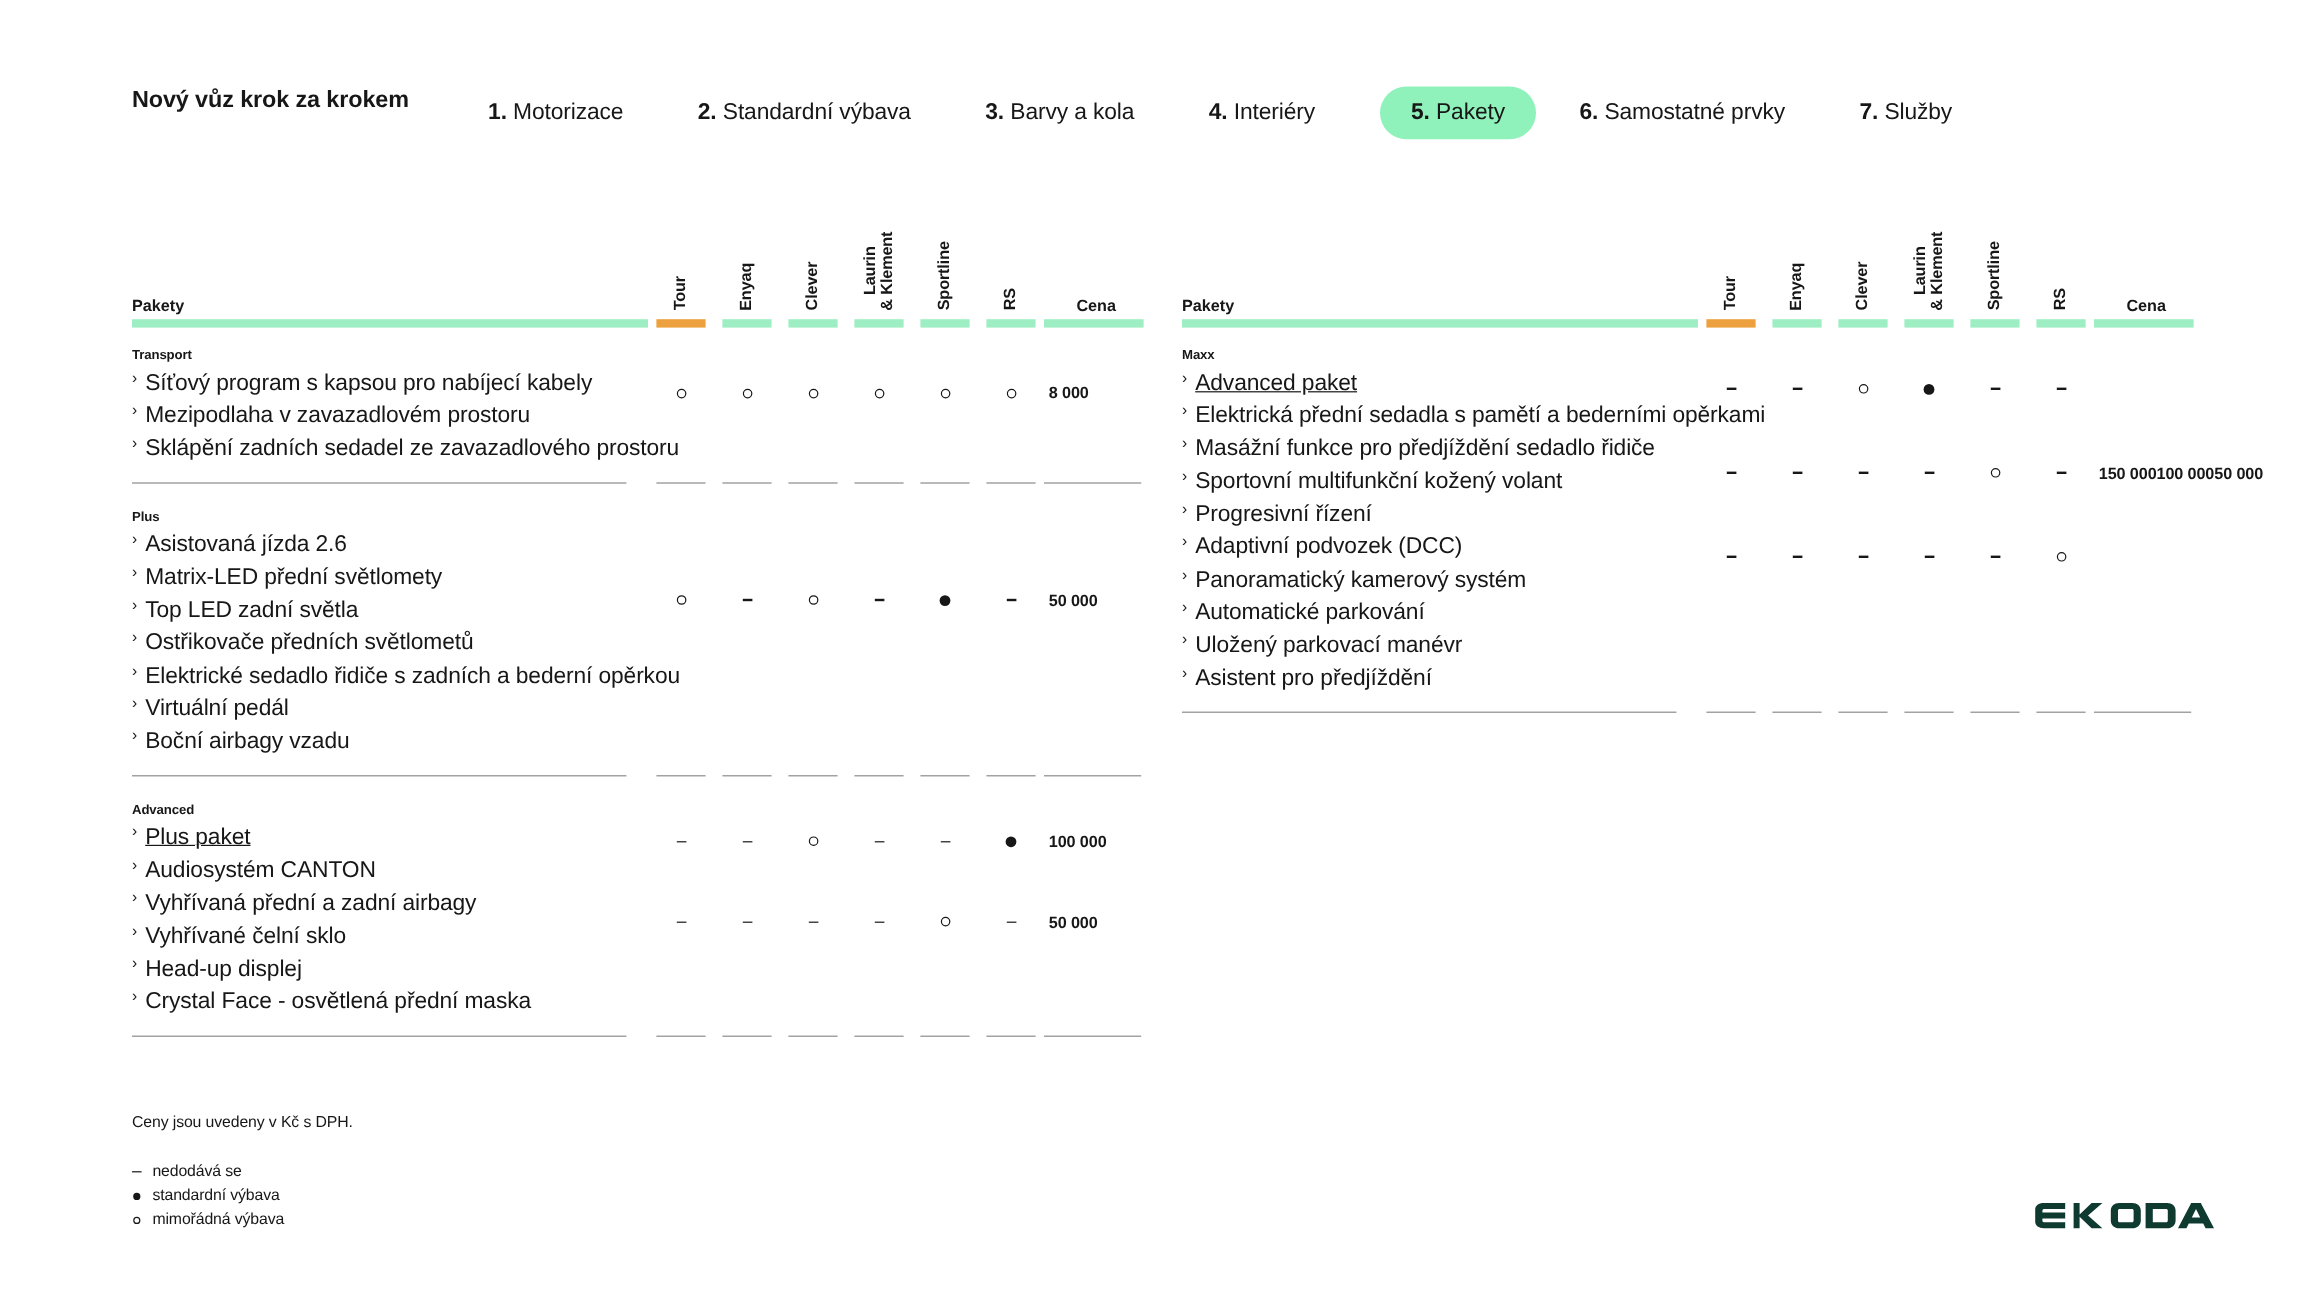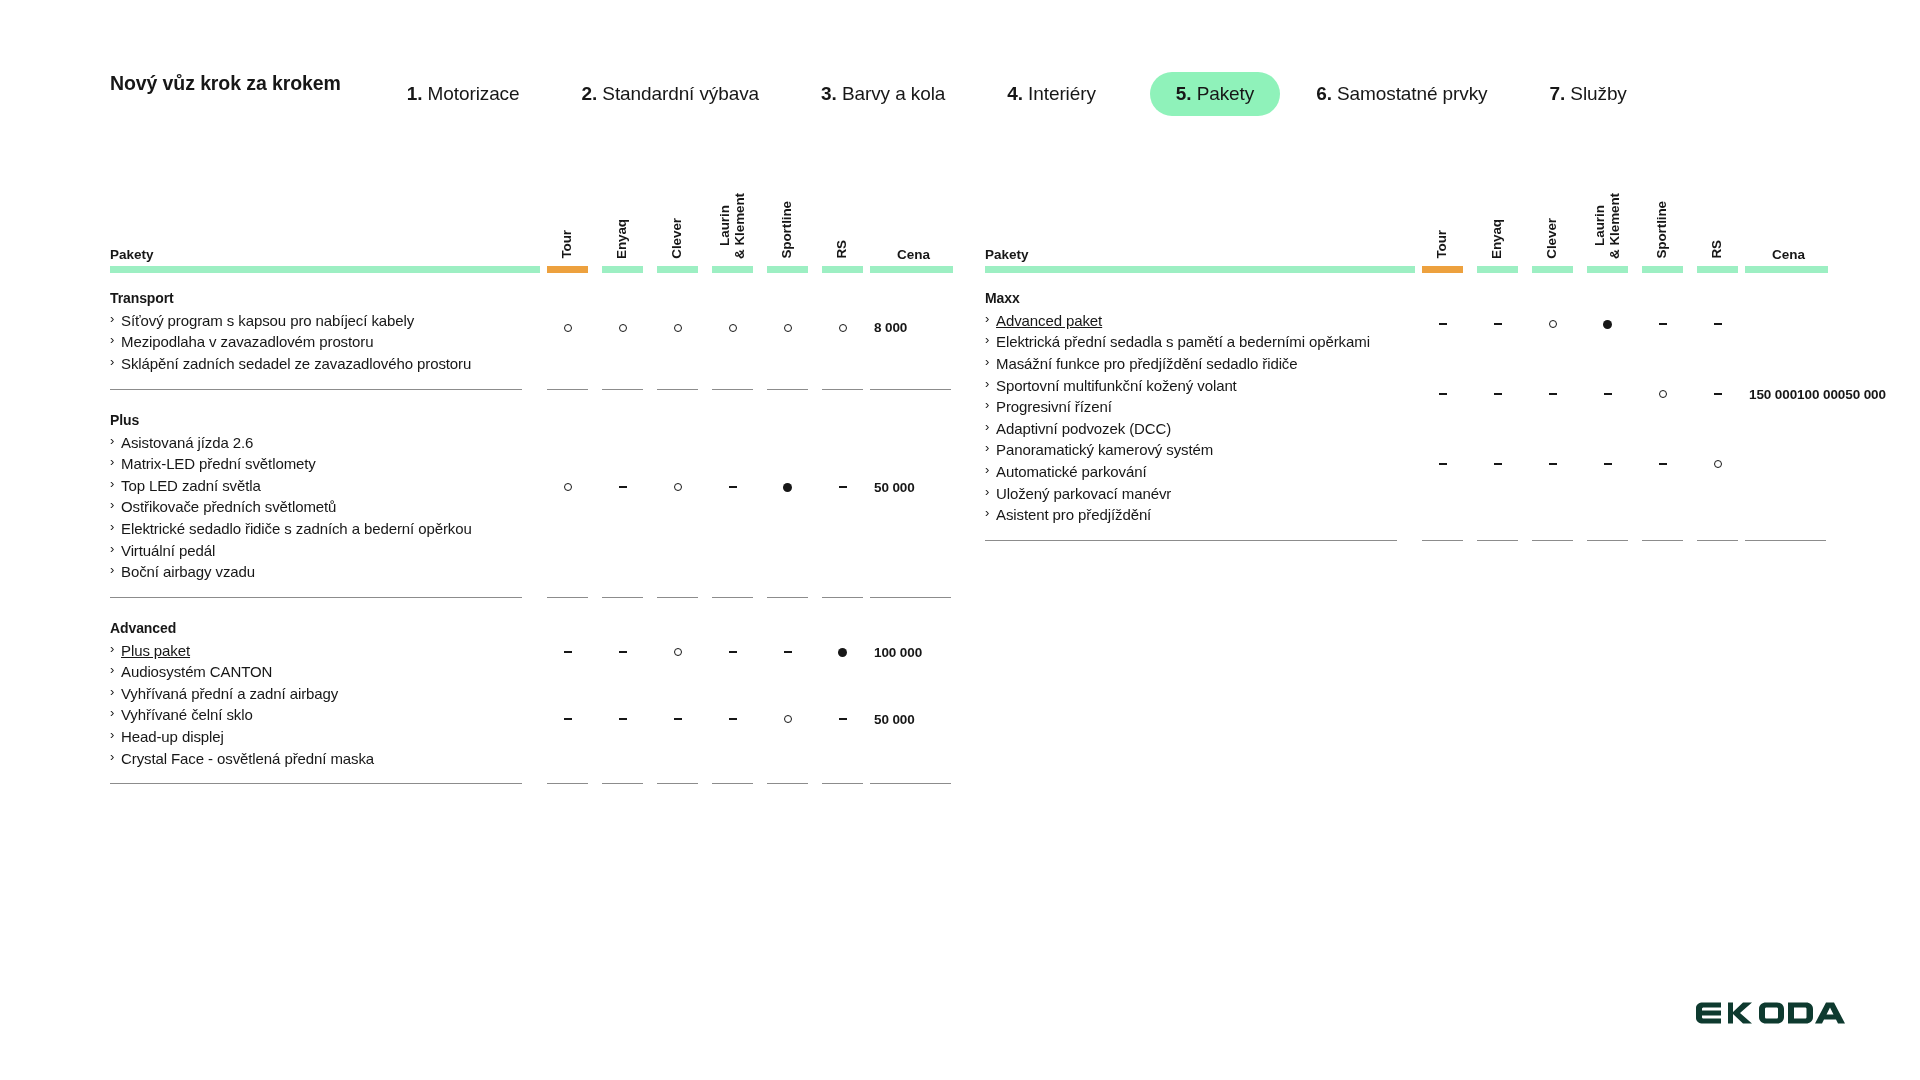--- a/index.html
+++ b/index.html
@@ -101,29 +101,29 @@
   td.barcell.price { padding: 0 2px 0 0; }
 
   
   tr.gap td { height: 16px; padding: 0; }
 
   
   tbody td { vertical-align: top; padding: 0; }
   td.desc { padding-right: 18px; }
 
   .grp-title {
-    font-size: 14px;
+    font-size: 11px;
     font-weight: bold;
     line-height: 1.42;
     margin: 0 0 1px 0;
     letter-spacing: -0.1px;
   }
   ul.feats { list-style: none; margin: 0; padding: 0; }
   ul.feats li {
-    font-size: 15px;
+    font-size: 19px;
     line-height: 1.44;
     position: relative;
     padding-left: 11px;
     letter-spacing: -0.1px;
     white-space: nowrap;
   }
   ul.feats li::before {
     content: "\203A";
     position: absolute;
     left: 0; top: 0;
@@ -773,20 +773,28 @@
               </td>
               <td class="price">
                 <div></div>
               </td>
             </tr>
           </tbody>
         </table>
       </div>
   </div>
 
+  <div class="foot">
+    <div class="prices">Ceny jsou uvedeny v Kč s DPH.</div>
+    <ul class="legend" id="legend-host">
+        <li><span class="sym"><span class="dash2"></span></span><span>nedodává se</span></li>
+        <li><span class="sym"><span class="dot-full"></span></span><span>standardní výbava</span></li>
+        <li><span class="sym"><span class="dot-open"></span></span><span>mimořádná výbava</span></li>
+      </ul>
+  </div>
 
   <div class="logo" title="ŠKODA">
     <svg width="150" height="26" viewBox="0 0 300 52" aria-label="SKODA">
       <g fill="currentColor">
         <path d="M2 12 C2 5 8 1 16 1 H52 V11 H18 C15 11 14 12 14 14 V17 H52 V27 H14 V30 C14 32 15 33 18 33 H52 V43 H16 C8 43 2 39 2 32 V29 H14 V33 H2 Z"></path>
         <path d="M4 1 H14 V20 L34 1 H52 L28 22 L52 43 H34 L14 24 V43 H4 Z" transform="translate(62,0)"></path>
         <path d="M14 1 C6 1 0 6 0 14 V30 C0 38 6 43 14 43 H36 C44 43 50 38 50 30 V14 C50 6 44 1 36 1 Z M15 11 H35 C37 11 38 12 38 14 V30 C38 32 37 33 35 33 H15 C13 33 12 32 12 30 V14 C12 12 13 11 15 11 Z" transform="translate(128,0)"></path>
         <path d="M0 1 H36 C44 1 50 6 50 14 V30 C50 38 44 43 36 43 H0 Z M12 11 V33 H34 C36 33 37 32 37 30 V14 C37 12 36 11 34 11 Z" transform="translate(186,0)"></path>
         <path d="M22 1 H38 L60 43 H46 L42 35 H18 L14 43 H0 Z M23 25 H37 L30 11 Z" transform="translate(240,0)"></path>
       </g>

